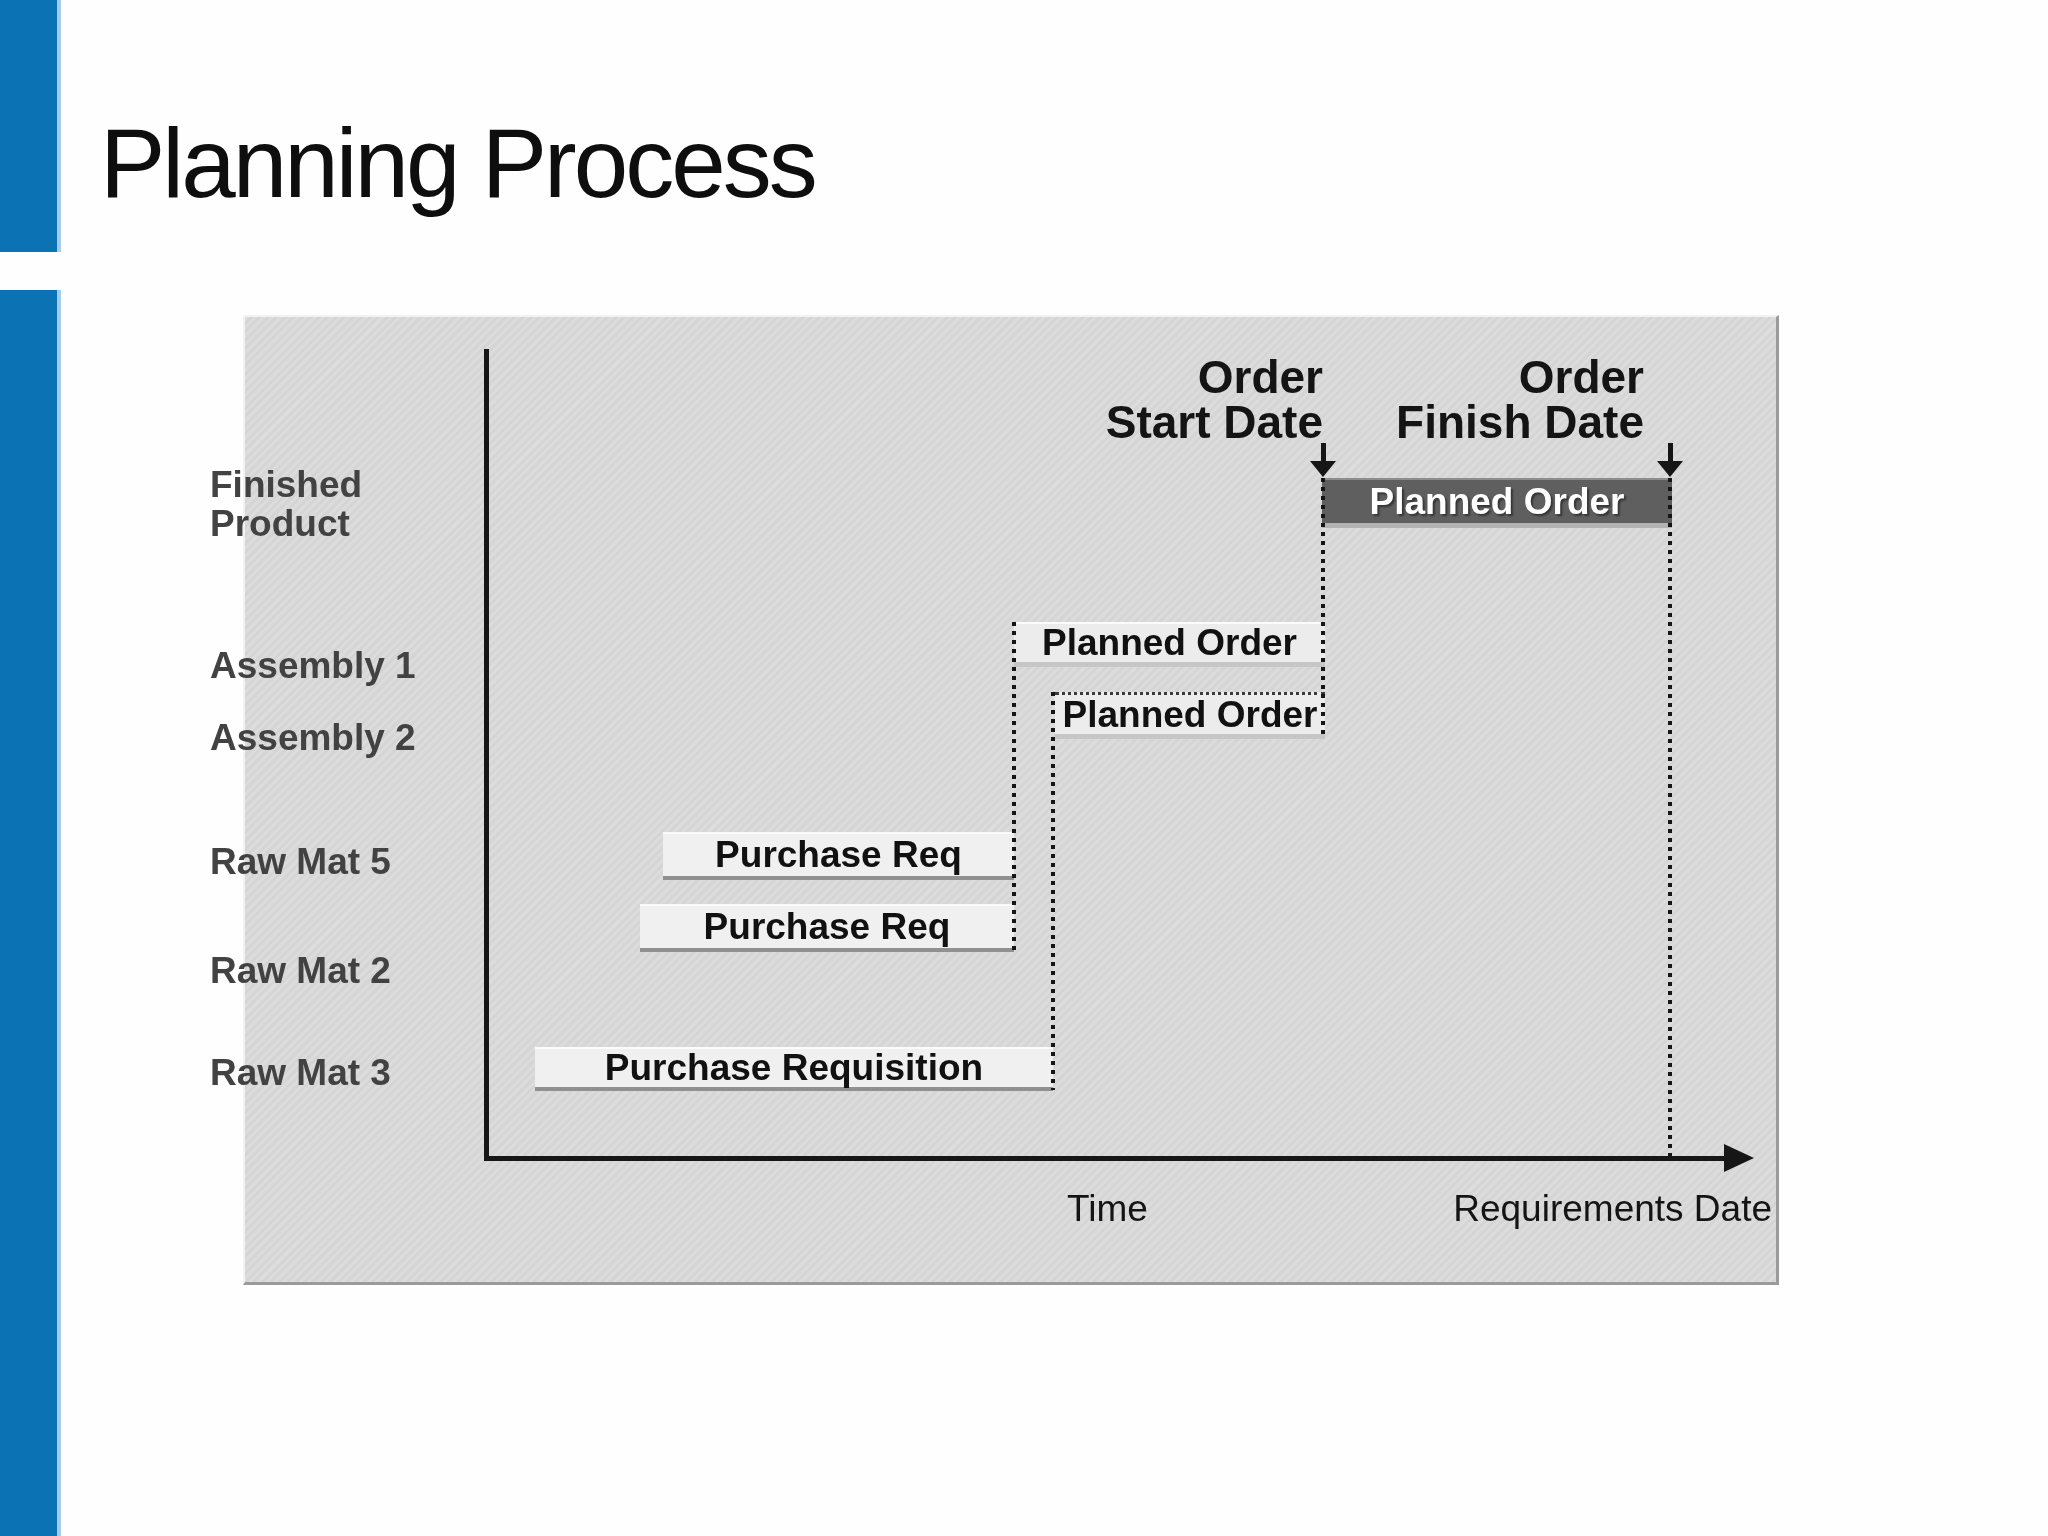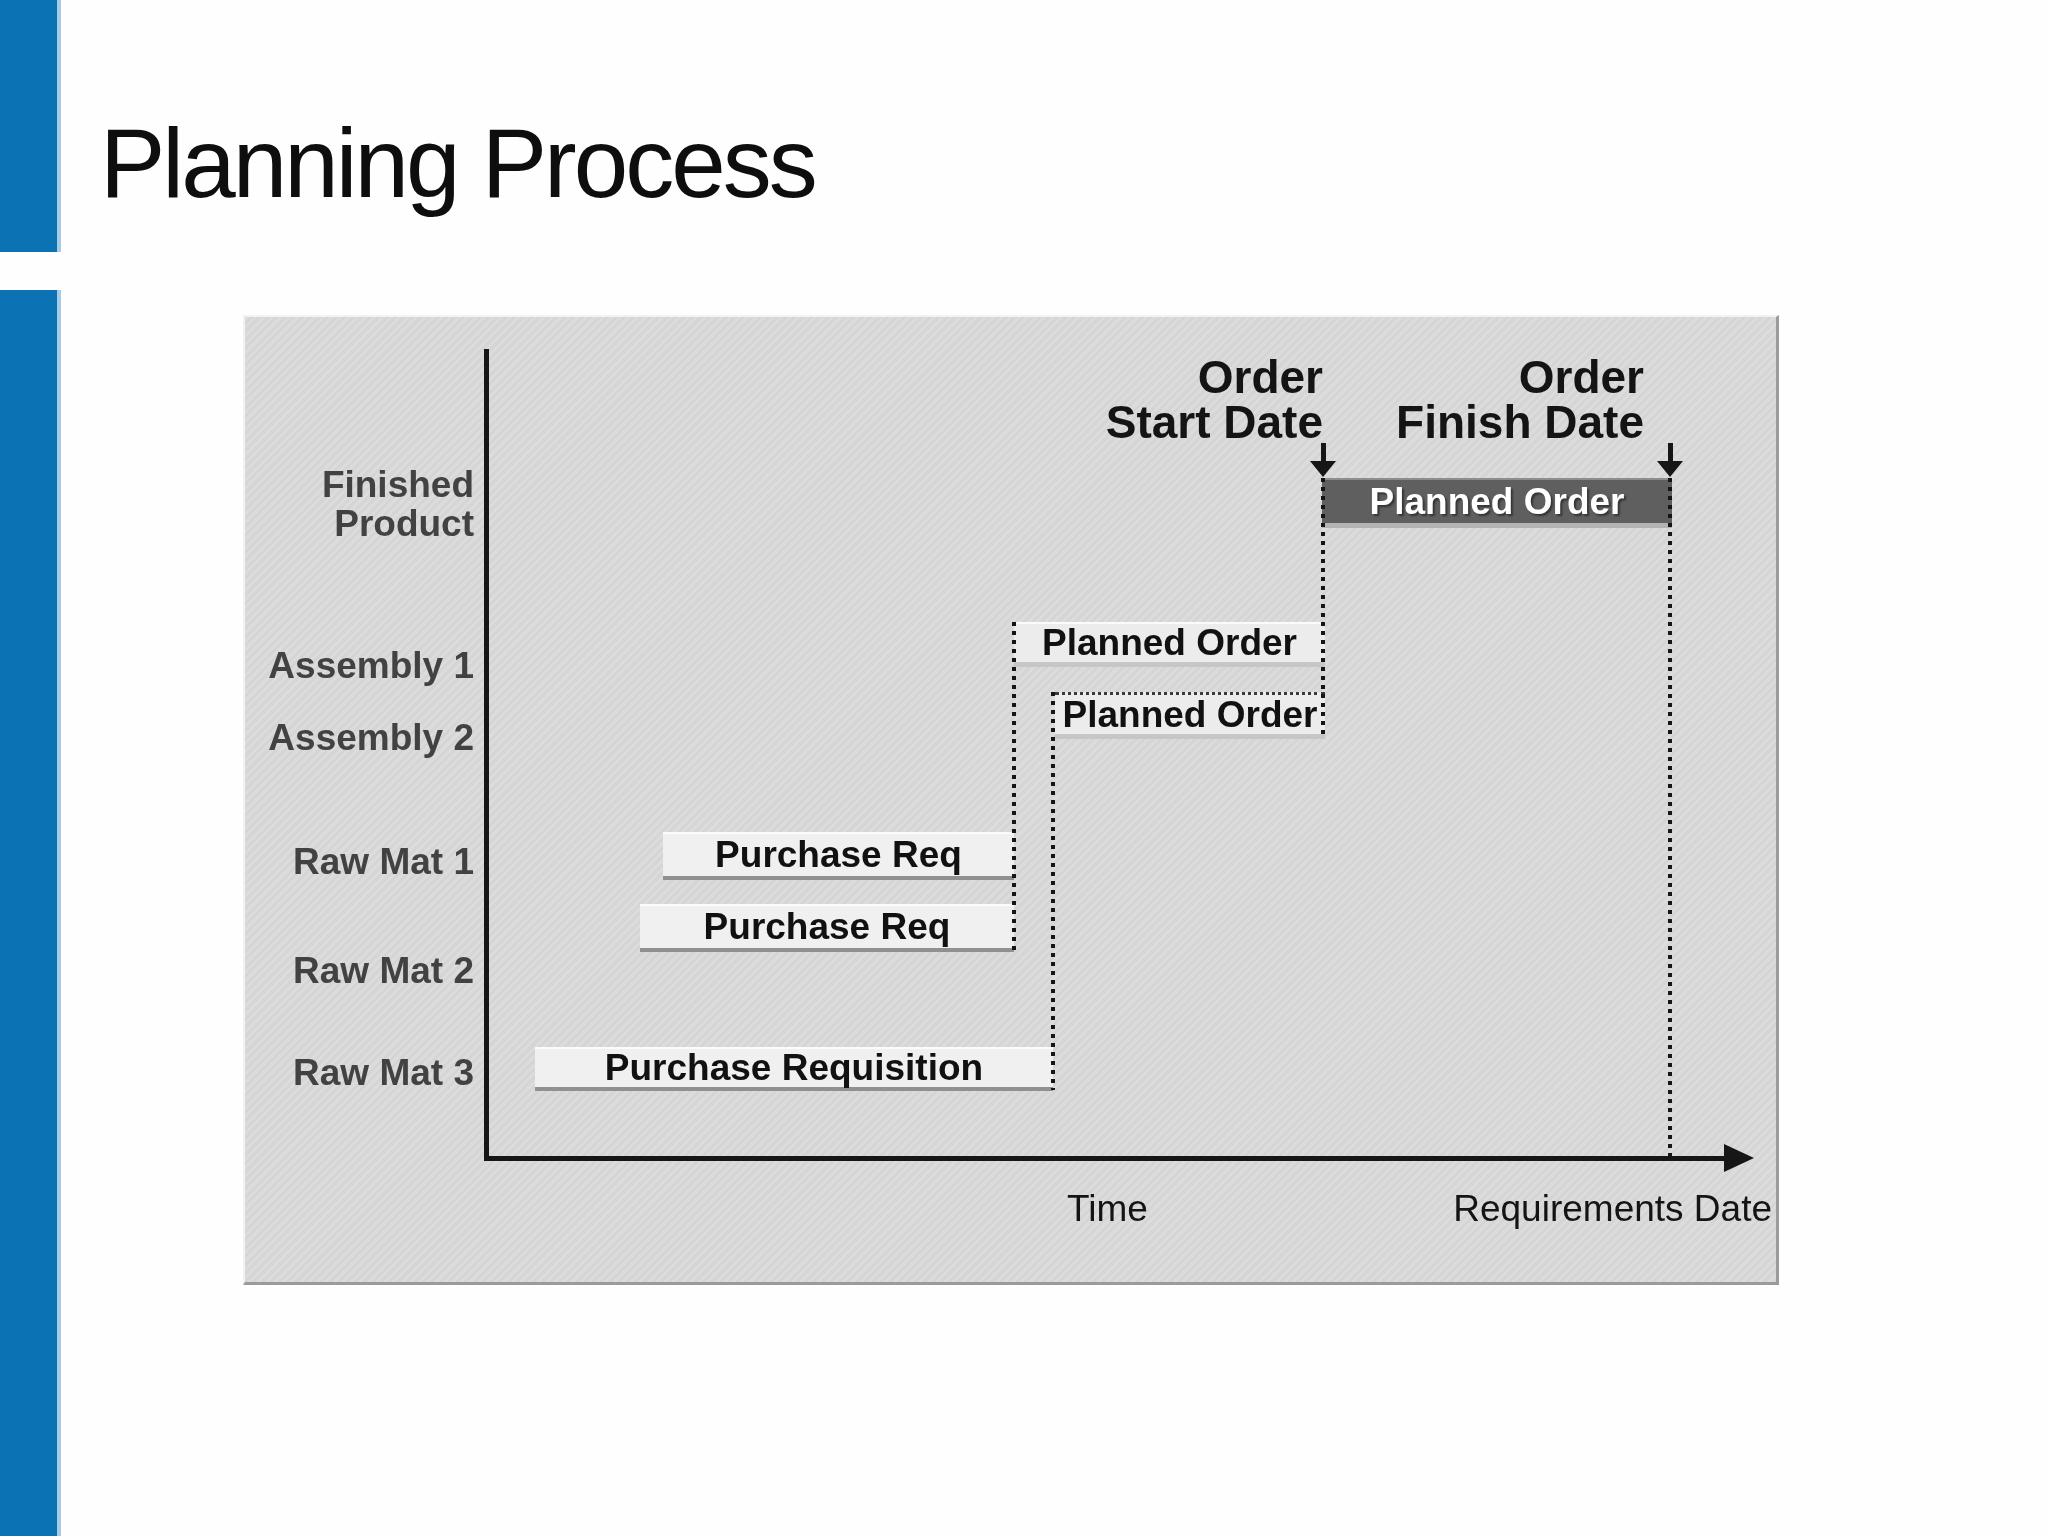--- a/index.html
+++ b/index.html
@@ -40,21 +40,21 @@
   #x-axis{left:484px;top:1156px;width:1242px;height:5px;}
   #x-axis-arrowhead{
     left:1724px;top:1144px;width:0;height:0;
     border-left:30px solid var(--ink);
     border-top:14px solid transparent;
     border-bottom:14px solid transparent;
   }
 
   
   .row-label{
-    left:226px;width:248px;text-align:right;
+    left:210px;width:248px;text-align:left;
     font-size:37px;font-weight:bold;color:var(--label-ink);
     line-height:39px;white-space:nowrap;
   }
   #row-label-finished-product{top:465px;}
   #row-label-assembly-1{top:646px;}
   #row-label-assembly-2{top:718px;}
   #row-label-raw-mat-1{top:842px;}
   #row-label-raw-mat-2{top:912px;margin-top:39px;}
   #row-label-raw-mat-3{top:1053px;}
 
@@ -144,21 +144,21 @@
 <div class="abs axis" id="y-axis"></div>
 <div class="abs axis" id="x-axis"></div>
 <div class="abs" id="x-axis-arrowhead"></div>
 
 <div class="abs row-label" id="row-label-finished-product">
   <div>Finished</div>
   <div>Product</div>
 </div>
 <div class="abs row-label" id="row-label-assembly-1">Assembly 1</div>
 <div class="abs row-label" id="row-label-assembly-2">Assembly 2</div>
-<div class="abs row-label" id="row-label-raw-mat-1">Raw Mat 1</div>
+<div class="abs row-label" id="row-label-raw-mat-1">Raw Mat 5</div>
 <div class="abs row-label" id="row-label-raw-mat-2">Raw Mat 2</div>
 <div class="abs row-label" id="row-label-raw-mat-3">Raw Mat 3</div>
 
 <div class="abs bar" id="bar-raw-mat-3">Purchase Requisition</div>
 <div class="abs bar" id="bar-raw-mat-2">Purchase Req</div>
 <div class="abs bar" id="bar-raw-mat-1">Purchase Req</div>
 <div class="abs bar" id="bar-assembly-2">Planned Order</div>
 <div class="abs bar" id="bar-assembly-1">Planned Order</div>
 <div class="abs bar" id="bar-finished-product">Planned Order</div>
 

